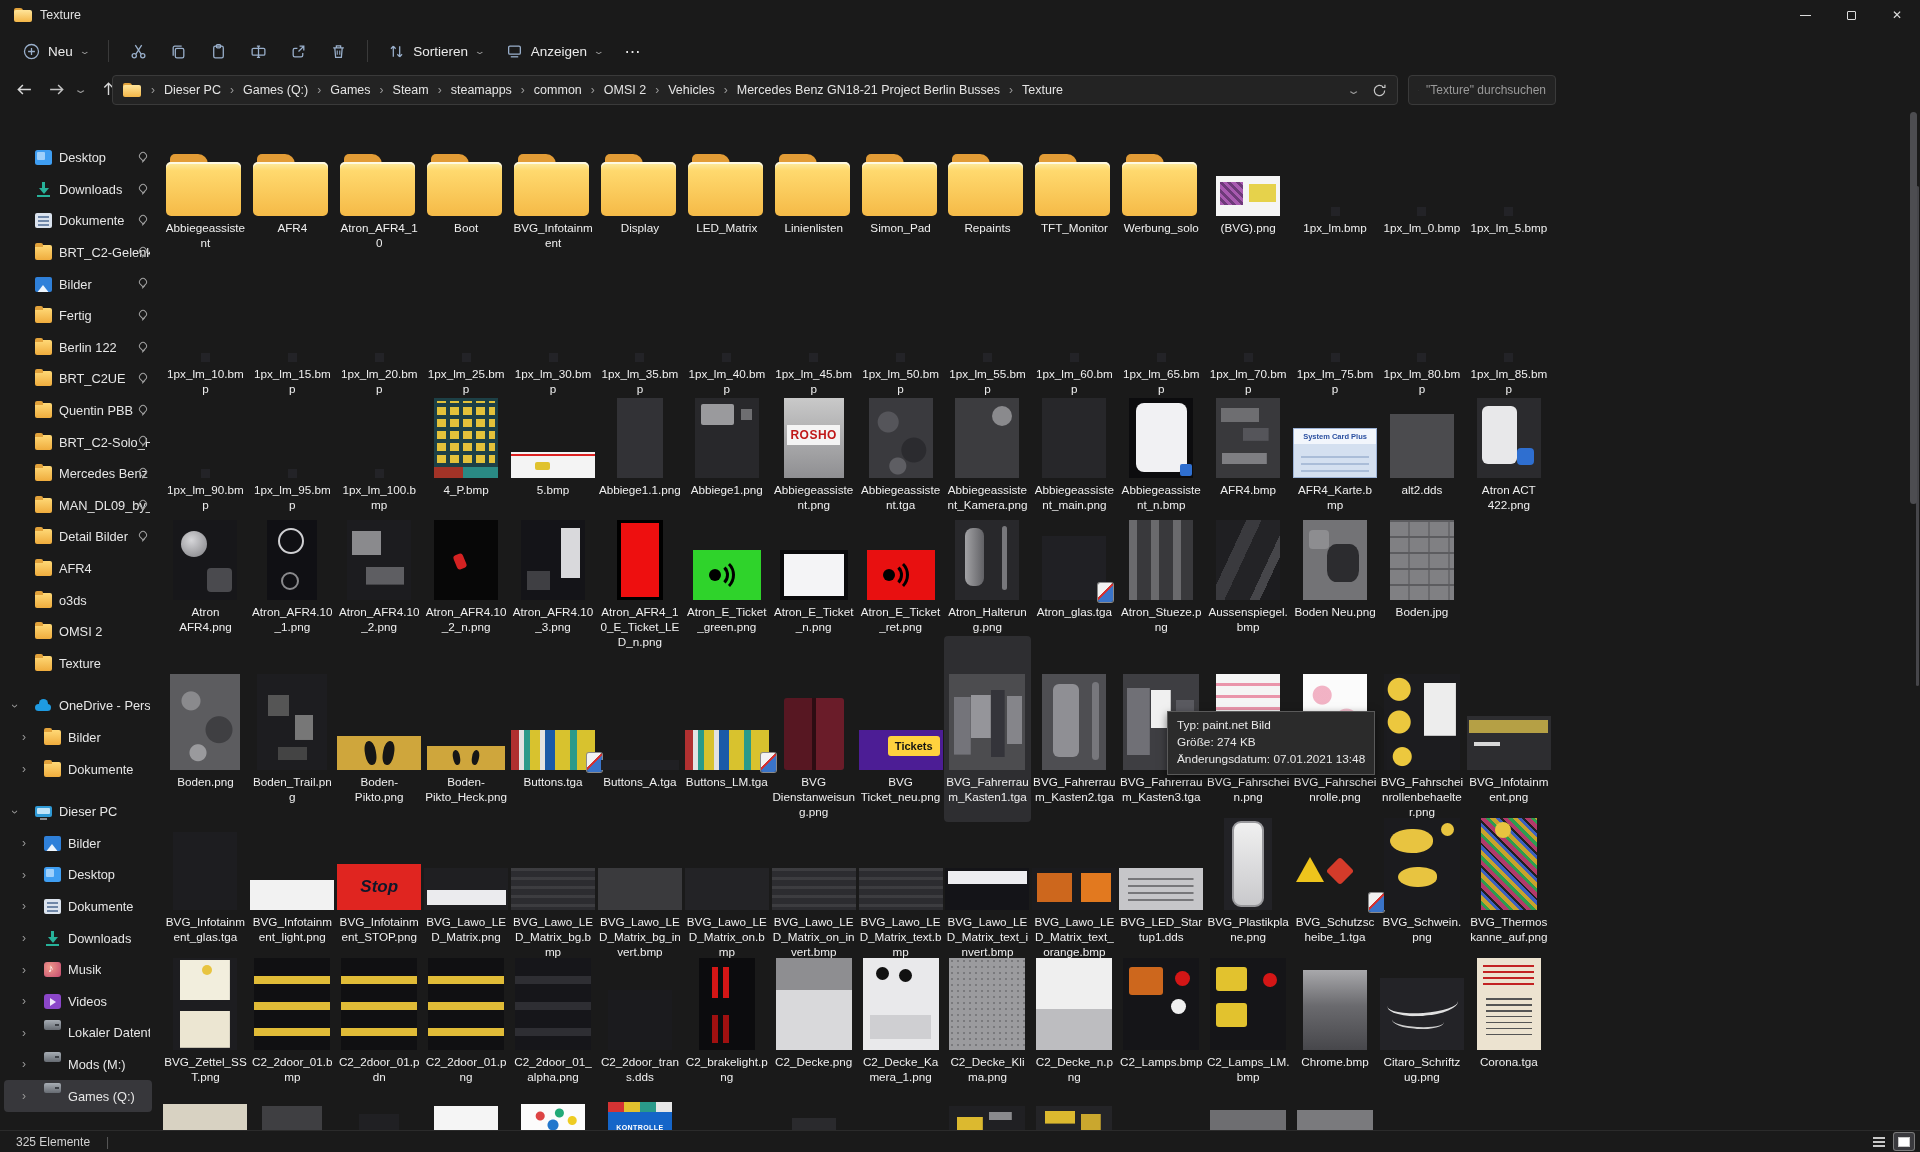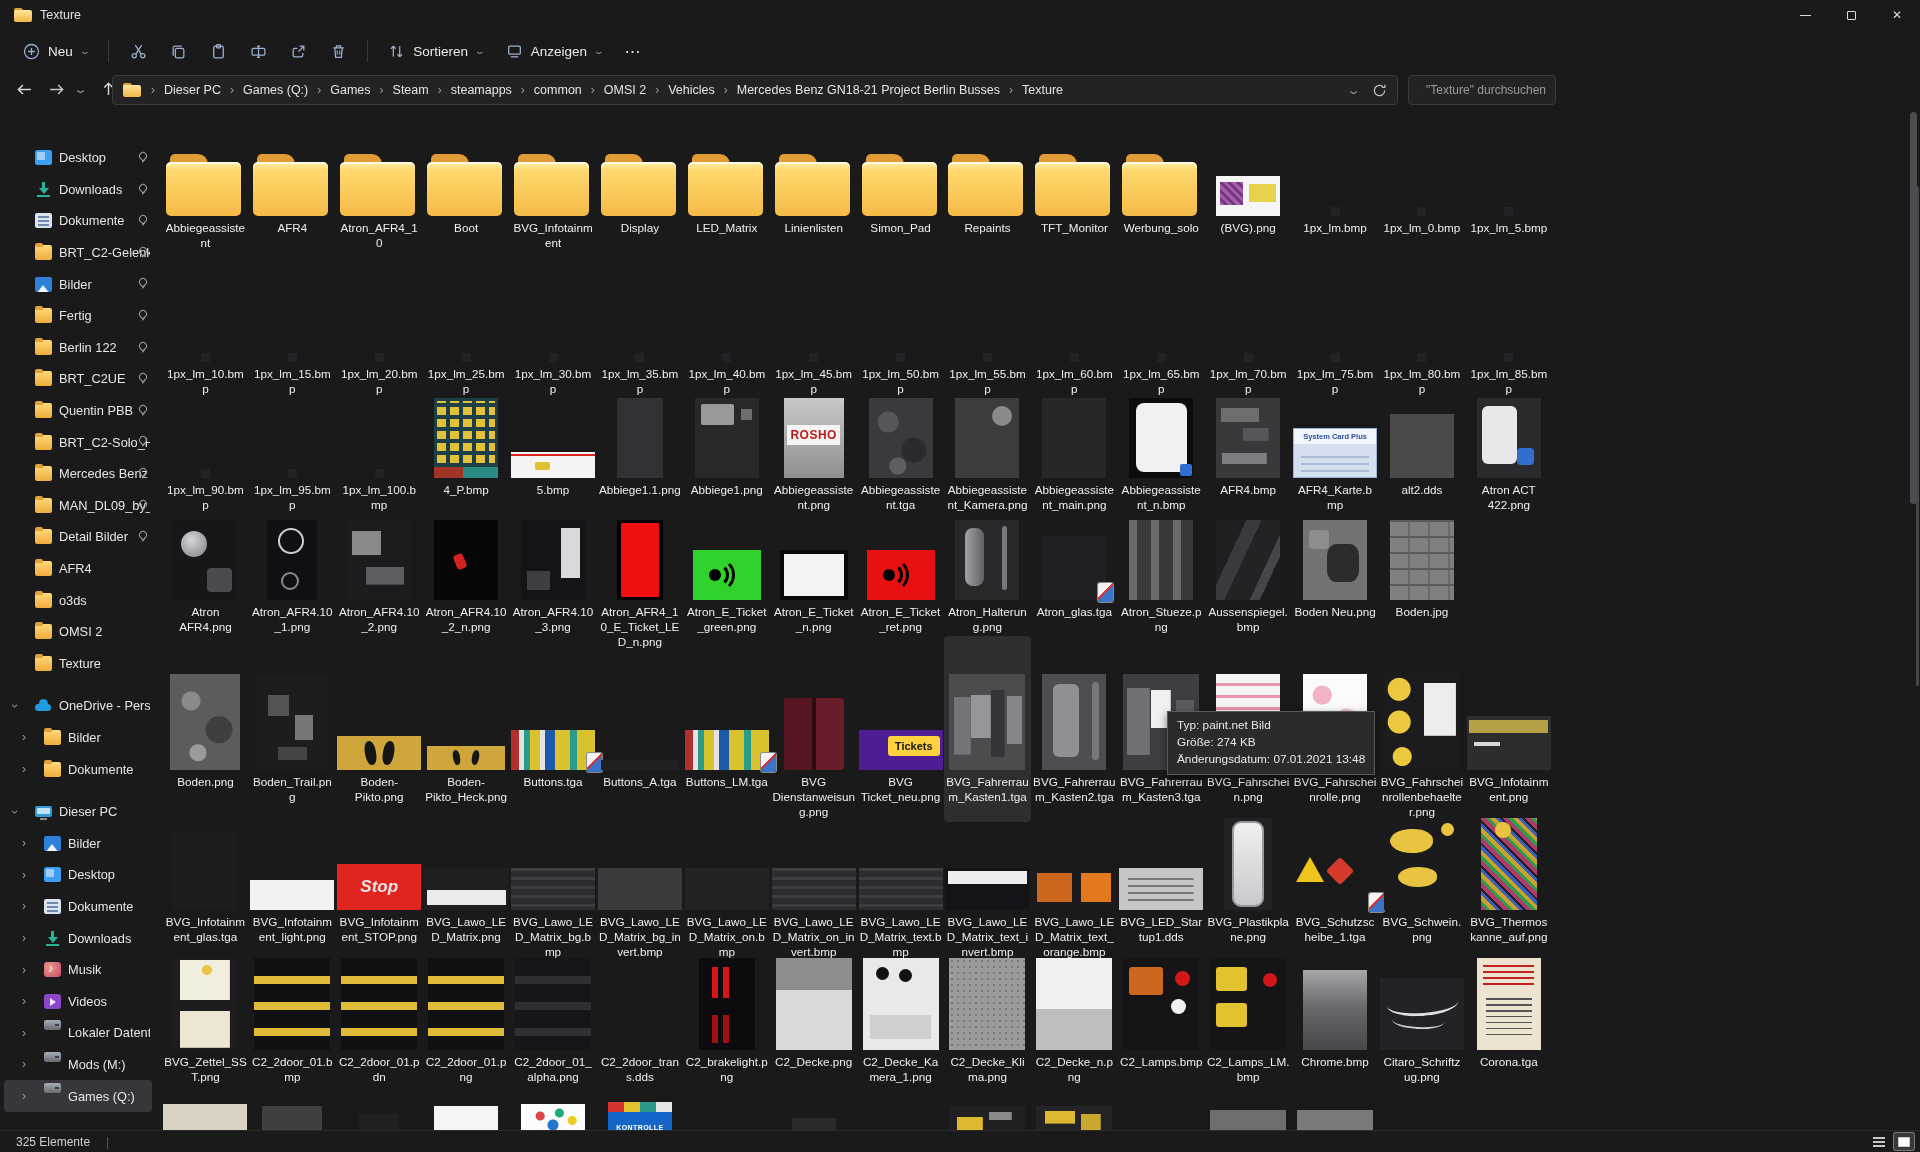--- a/index.html
+++ b/index.html
@@ -1091,21 +1091,21 @@
           </div>
           <div class="cell">
             <div class="thumbwrap" style="height: 92px;">
               <div class="thumb" style="width: 84px; height: 30px; background: rgb(242, 242, 242);"></div>
             </div>
             <div class="flabel">BVG_Infotainment_light.png</div>
           </div>
           <div class="cell">
             <div class="thumbwrap" style="height: 92px;">
               <div class="thumb stopfx" style="width: 84px; height: 46px; background: rgb(224, 37, 32);">
-                <span class="ttxt" style="position: absolute; inset: 0px; display: flex; align-items: center; justify-content: center; color: #e5e5e5; font-style: italic; font-weight: 700; font-size: 17px;">Stop</span>
+                <span class="ttxt" style="position: absolute; inset: 0px; display: flex; align-items: center; justify-content: center; color: #0f172a; font-style: italic; font-weight: 700; font-size: 17px;">Stop</span>
               </div>
             </div>
             <div class="flabel">BVG_Infotainment_STOP.png</div>
           </div>
           <div class="cell">
             <div class="thumbwrap" style="height: 92px;">
               <div class="thumb ledwhite" style="width: 84px; height: 42px;"></div>
             </div>
             <div class="flabel">BVG_Lawo_LED_Matrix.png</div>
           </div>

